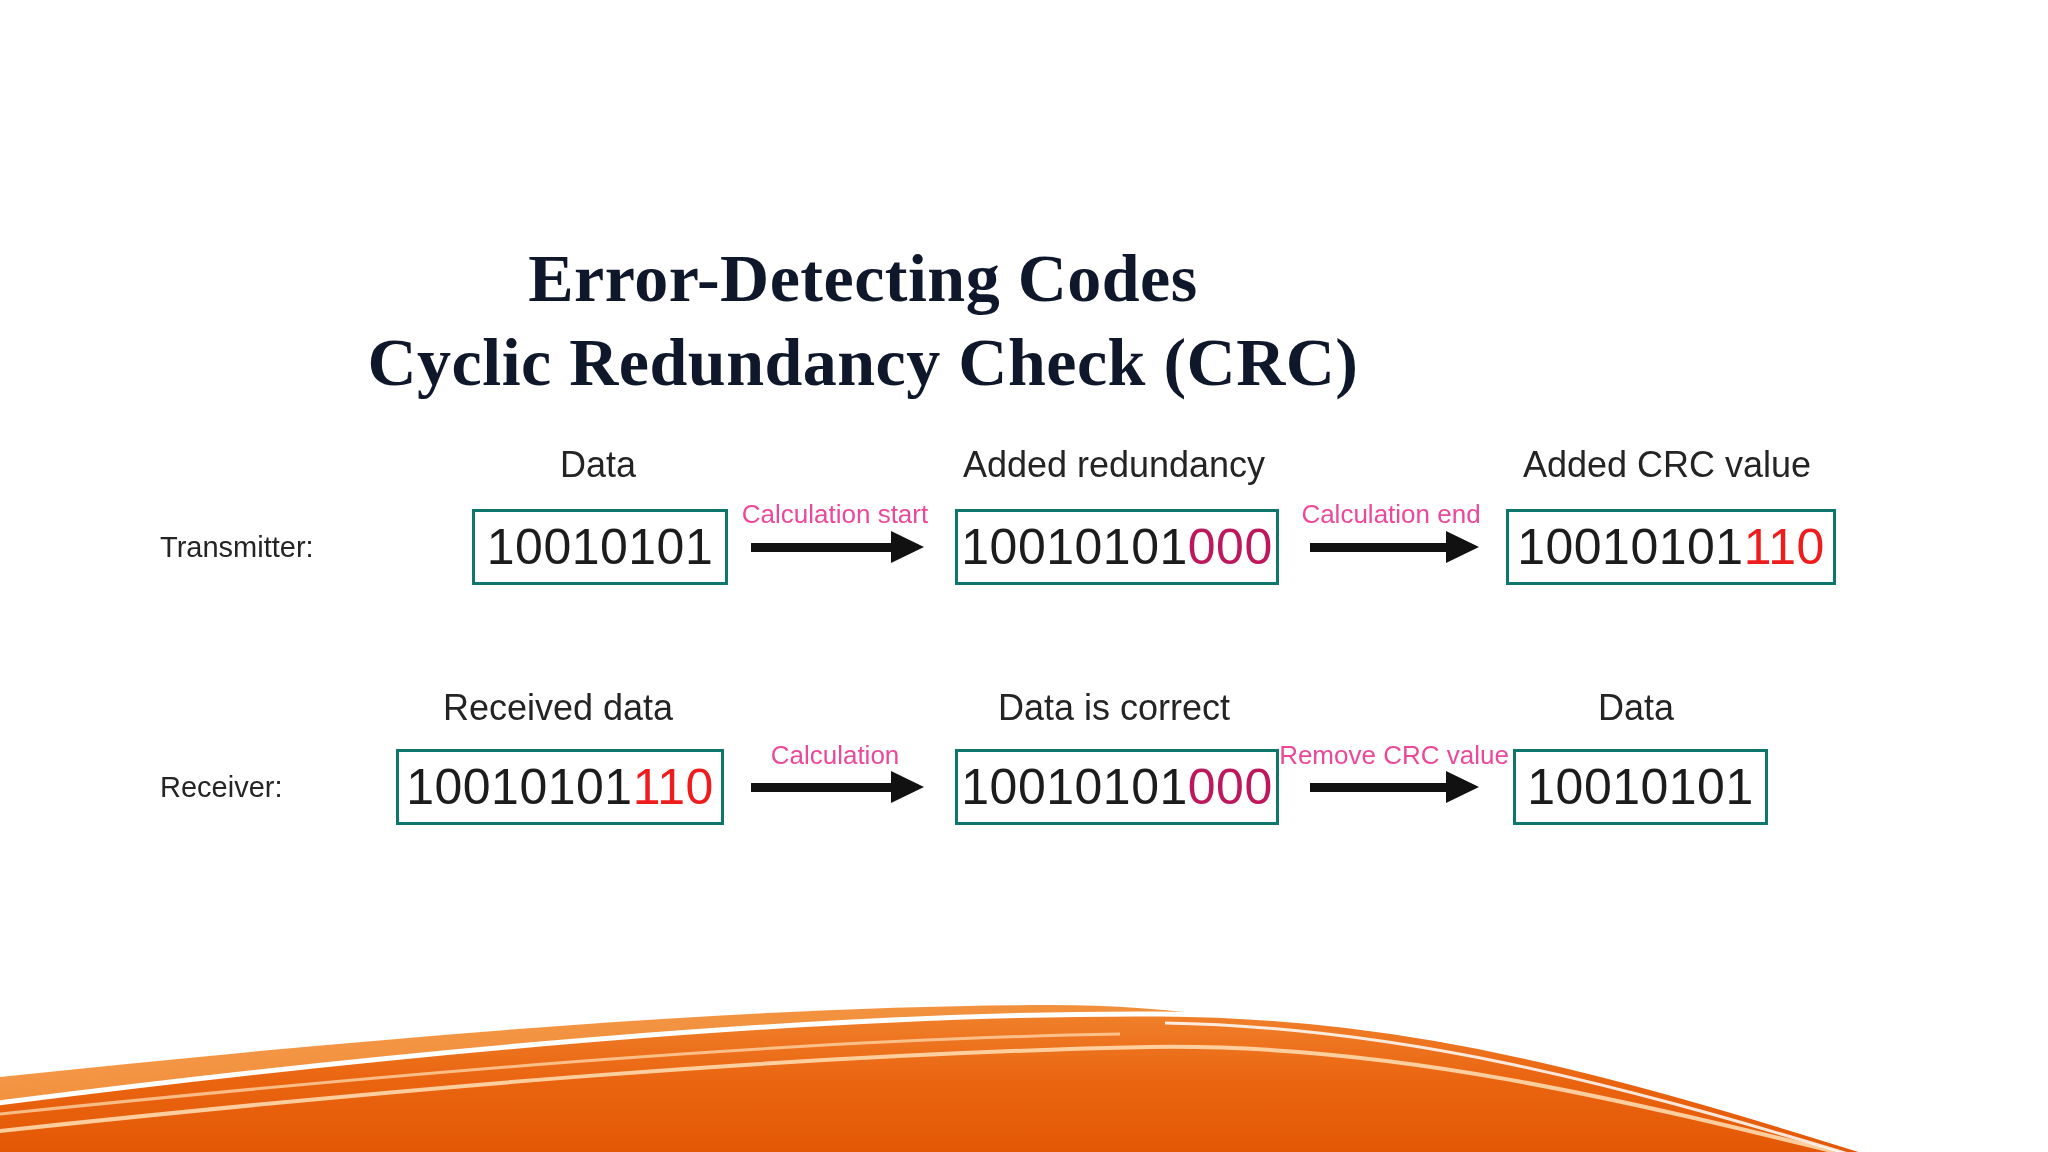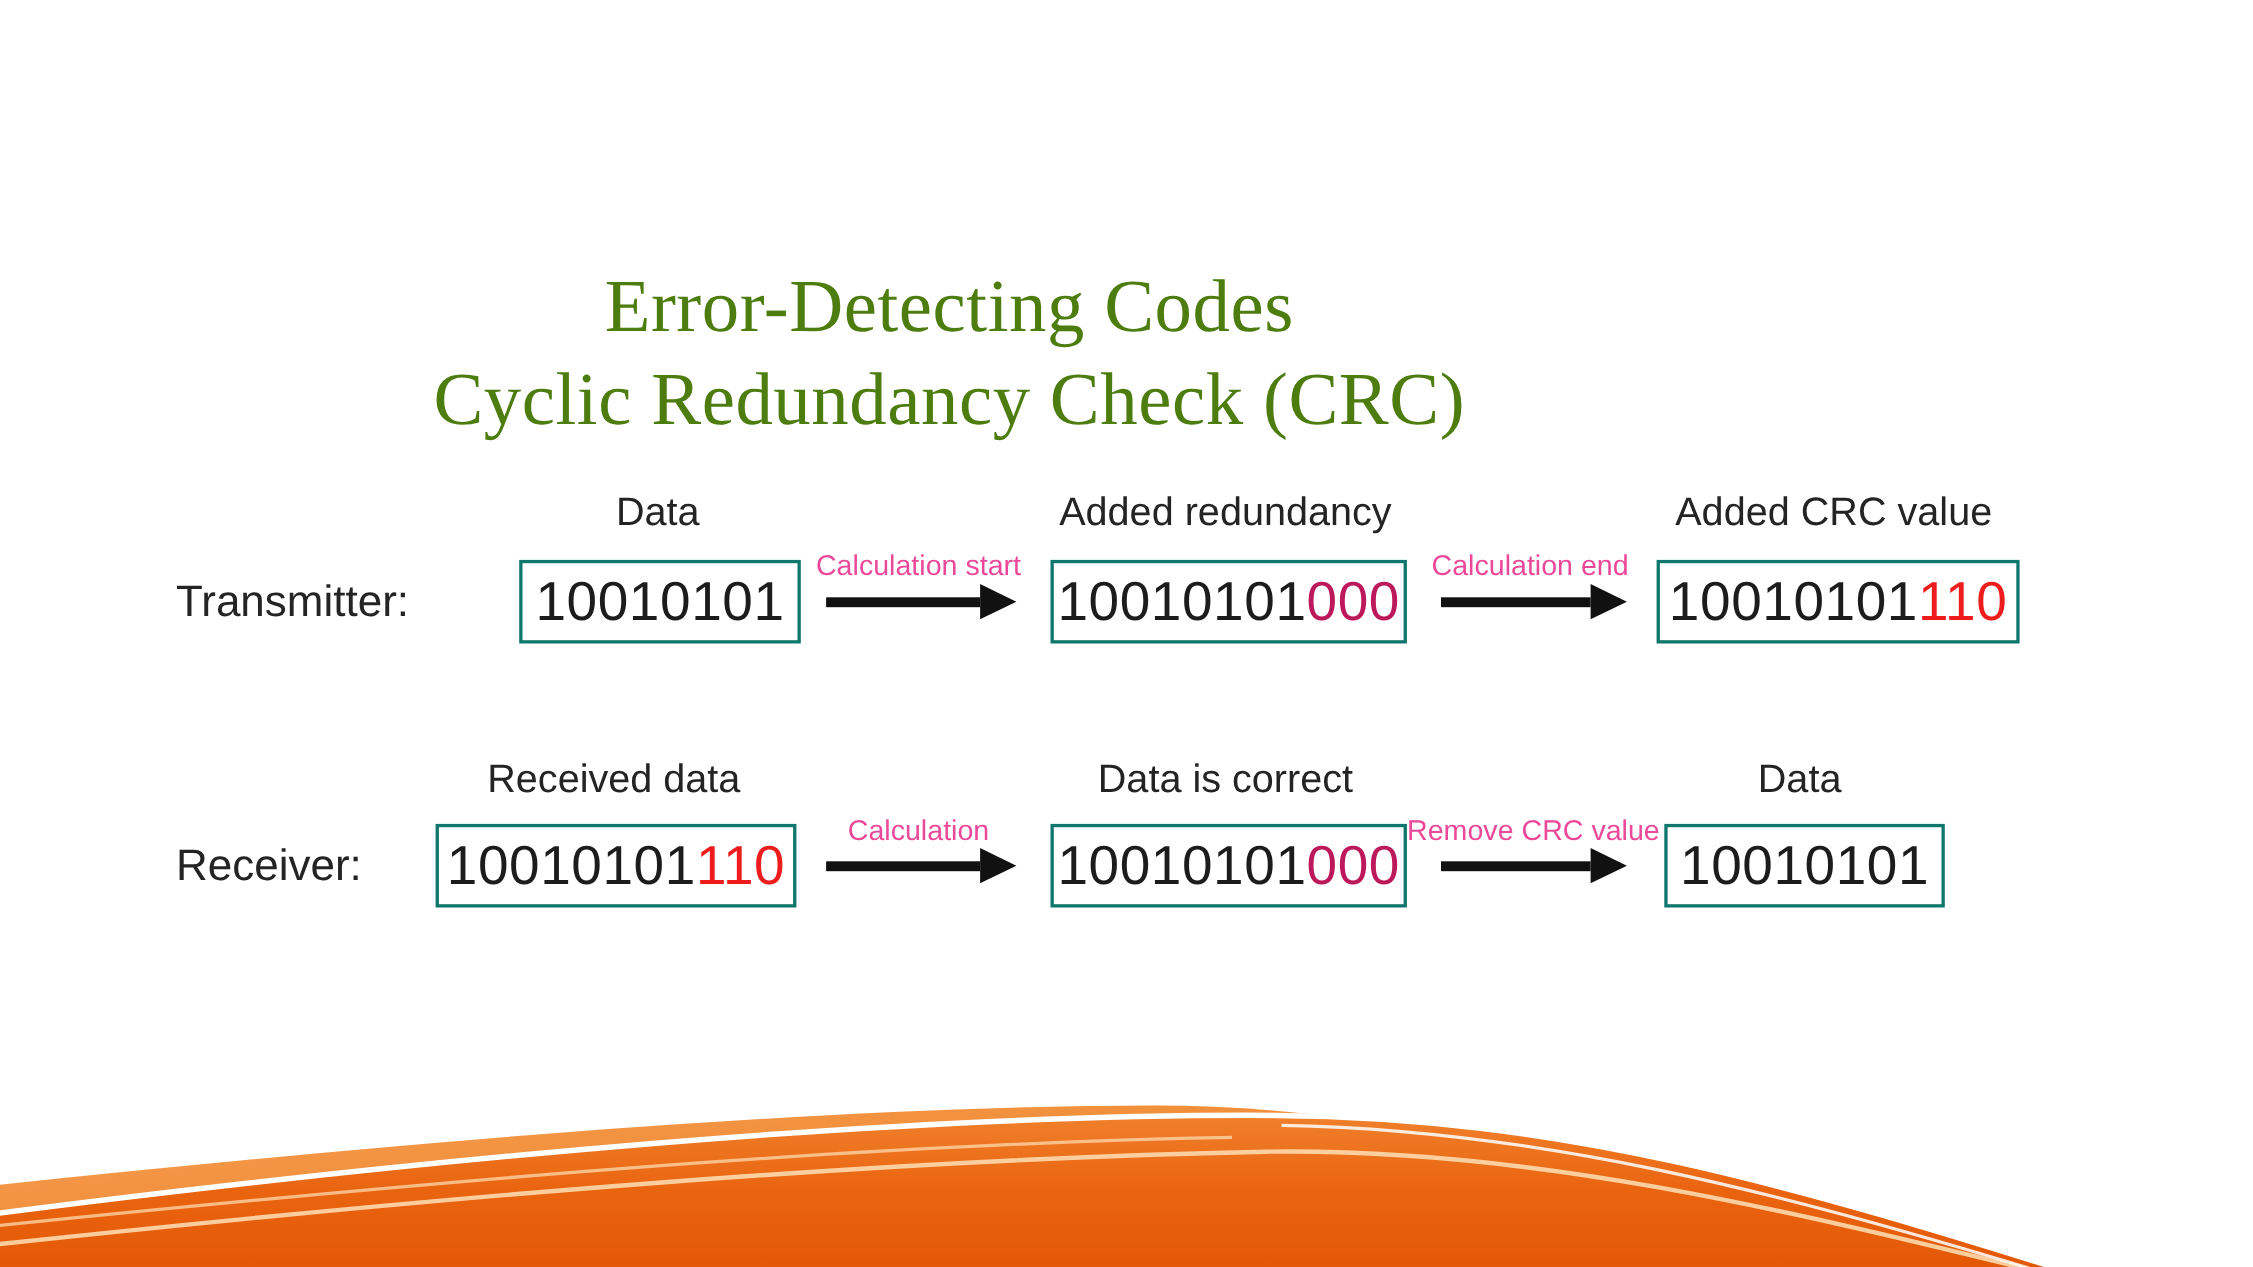--- a/index.html
+++ b/index.html
@@ -1,23 +1,23 @@
 <!DOCTYPE html>
 <html><head>
 <meta charset="utf-8">
 <style>
   html,body { margin:0; padding:0; background:#ffffff; }
   body { width:2048px; height:1152px; overflow:hidden; font-family:"Liberation Sans","DejaVu Sans",sans-serif; }
   .slide { position:relative; width:2048px; height:1152px; background:#ffffff; overflow:hidden; }
 
   .title { position:absolute; top:236px; left:0; width:1726px; text-align:center;
-           font-family:"Liberation Serif","DejaVu Serif",serif; font-weight:normal;
-           color:#4d7c0f; font-size:68px; line-height:84px; letter-spacing:0.5px; }
+           font-family:"Liberation Serif","DejaVu Serif",serif; font-weight:bold;
+           color:#0f172a; font-size:68px; line-height:84px; letter-spacing:0.5px; }
 
-  .row-label { position:absolute; font-size:40px; line-height:52px; color:#242424; }
+  .row-label { position:absolute; font-size:29px; line-height:52px; color:#242424; }
 
   .caption { position:absolute; font-size:36px; line-height:34px; color:#242424;
              transform:translateX(-50%); white-space:nowrap; }
 
   .bitbox { position:absolute; height:70px; border:3px solid #0f766e; background:#ffffff;
             display:flex; align-items:center; justify-content:center;
             font-size:50px; color:#1c1c1c; letter-spacing:0.5px; white-space:nowrap; }
   .seg-green { color:#be185d; }
   .seg-red   { color:#ee1c1c; }
 

